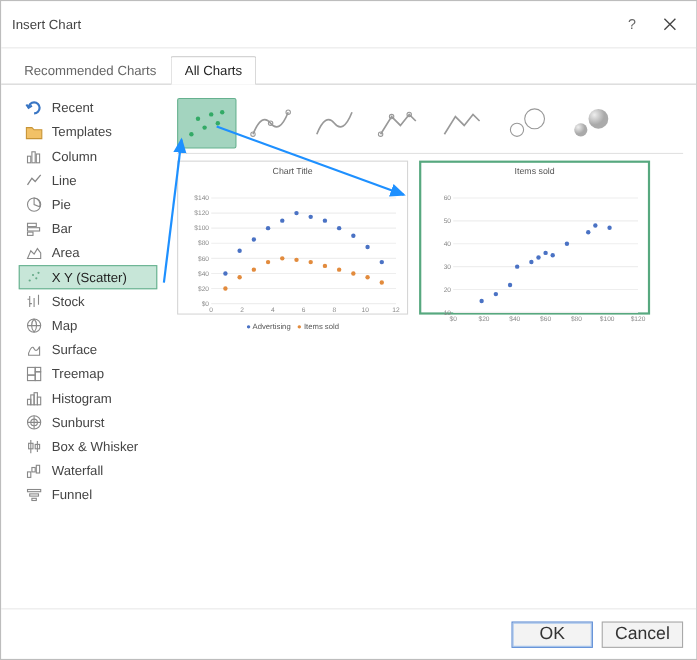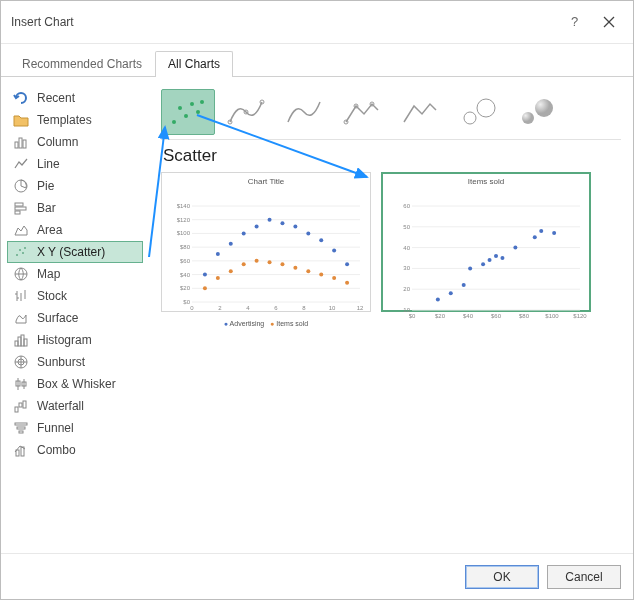--- a/index.html
+++ b/index.html
@@ -48,21 +48,21 @@
     color: #222;
     border-top-left-radius: 2px;
     border-top-right-radius: 2px;
   }
   .body {
     display: flex;
     height: 488px;
   }
   .sidebar {
     width: 148px;
-    padding: 10px 6px 6px 6px;
+    padding: 10px 6px 6px 16px;
   }
   .sb-item {
     display: flex;
     align-items: center;
     gap: 8px;
     padding: 3px 6px;
     border-radius: 0;
     color: #444;
     height: 22px;
   }
@@ -113,21 +113,21 @@
     bottom: 0; left: 0; right: 0;
     height: 46px;
     display: flex; align-items: center; justify-content: flex-end;
     gap: 8px; padding: 0 12px;
     border-top: 1px solid #e8e8e8;
   }
   .btn {
     min-width: 74px; height: 24px;
     border: 1px solid #a9a9a9;
     background: #f3f3f3;
-    font-size: 12px;
+    font-size: 16px;
     display:flex; align-items:center; justify-content:center;
   }
   .btn.primary { border: 1px solid #5a8bd6; box-shadow: inset 0 0 0 1px #a9c7ee; }
   svg { overflow: visible; }
   .annot-arrow { position:absolute; pointer-events:none; }
 </style>
 </head>
 <body>
 
 <div class="titlebar">
@@ -222,45 +222,56 @@
             <circle cx="6" cy="5" r="1" fill="#6a8"></circle>
             <circle cx="9" cy="8" r="1" fill="#6a8"></circle>
             <circle cx="11" cy="3" r="1" fill="#6a8"></circle>
           </svg>
         </span>
       <span>X Y (Scatter)</span>
     </div>
     <div class="sb-item">
       <span class="sb-icon">
           <svg width="14" height="14">
-            <circle cx="7" cy="7" r="6" fill="none" stroke="#888"></circle>
-            <path d="M1 7h12M7 1c3 3 3 9 0 12M7 1c-3 3-3 9 0 12" fill="none" stroke="#888"></path>
-          </svg>
-        </span>
-      <span>Map</span>
-    </div>
-    <div class="sb-item">
-      <span class="sb-icon">
-          <svg width="14" height="14">
             <line x1="3" y1="2" x2="3" y2="12" stroke="#888"></line>
             <line x1="7" y1="4" x2="7" y2="12" stroke="#888"></line>
             <line x1="11" y1="1" x2="11" y2="10" stroke="#888"></line>
             <line x1="1" y1="5" x2="3" y2="5" stroke="#888"></line>
             <line x1="3" y1="9" x2="5" y2="9" stroke="#888"></line>
           </svg>
         </span>
       <span>Stock</span>
     </div>
     <div class="sb-item">
       <span class="sb-icon">
           <svg width="14" height="14">
+            <circle cx="7" cy="7" r="6" fill="none" stroke="#888"></circle>
+            <path d="M1 7h12M7 1c3 3 3 9 0 12M7 1c-3 3-3 9 0 12" fill="none" stroke="#888"></path>
+          </svg>
+        </span>
+      <span>Map</span>
+    </div>
+    <div class="sb-item">
+      <span class="sb-icon">
+          <svg width="14" height="14">
             <path d="M2 10 Q5 2 7 6 T12 4 L12 12 L2 12 Z" fill="none" stroke="#888"></path>
           </svg>
         </span>
       <span>Surface</span>
+    </div>
+    <div class="sb-item">
+      <span class="sb-icon">
+          <svg width="14" height="14">
+            <rect x="1" y="1" width="7" height="7" fill="none" stroke="#888"></rect>
+            <rect x="8" y="1" width="5" height="4" fill="none" stroke="#888"></rect>
+            <rect x="8" y="5" width="5" height="8" fill="none" stroke="#888"></rect>
+            <rect x="1" y="8" width="7" height="5" fill="none" stroke="#888"></rect>
+          </svg>
+        </span>
+      <span>Treemap</span>
     </div>
     <div class="sb-item">
       <span class="sb-icon">
           <svg width="14" height="14">
             <rect x="1" y="8" width="3" height="5" fill="none" stroke="#888"></rect>
             <rect x="4" y="4" width="3" height="9" fill="none" stroke="#888"></rect>
             <rect x="7" y="2" width="3" height="11" fill="none" stroke="#888"></rect>
             <rect x="10" y="6" width="3" height="7" fill="none" stroke="#888"></rect>
           </svg>
         </span>
@@ -300,30 +311,20 @@
     </div>
     <div class="sb-item">
       <span class="sb-icon">
           <svg width="14" height="14">
             <rect x="1" y="2" width="12" height="2" fill="none" stroke="#888"></rect>
             <rect x="3" y="6" width="8" height="2" fill="none" stroke="#888"></rect>
             <rect x="5" y="10" width="4" height="2" fill="none" stroke="#888"></rect>
           </svg>
         </span>
       <span>Funnel</span>
-    </div>
-    <div class="sb-item">
-      <span class="sb-icon">
-          <svg width="14" height="14">
-            <rect x="2" y="7" width="3" height="6" fill="none" stroke="#888"></rect>
-            <rect x="7" y="4" width="3" height="9" fill="none" stroke="#888"></rect>
-            <polyline points="1,9 6,3 11,6" fill="none" stroke="#888"></polyline>
-          </svg>
-        </span>
-      <span>Combo</span>
     </div>
   </div>
 
   <div class="main">
     <div class="subtype-row">
       <div class="subtype selected">
         <svg width="44" height="36">
             <circle cx="8" cy="28" r="2" fill="#3a6"></circle>
             <circle cx="14" cy="14" r="2" fill="#3a6"></circle>
             <circle cx="20" cy="22" r="2" fill="#3a6"></circle>
@@ -371,21 +372,20 @@
                 <stop offset="0%" stop-color="#eee"></stop>
                 <stop offset="100%" stop-color="#aaa"></stop>
               </radialGradient>
             </defs>
             <circle cx="14" cy="24" r="6" fill="url(#bg)"></circle>
             <circle cx="30" cy="14" r="9" fill="url(#bg)"></circle>
           </svg>
       </div>
     </div>
     <div class="subtype-divider"></div>
-    <div class="chart-type-title">Scatter</div>
 
     <div class="previews">
 
       <div class="preview">
         <div class="preview-title">Chart Title</div>
         <svg id="sv1" width="196" height="112">
             <line x1="24" x2="192" y1="98" y2="98" stroke="#eee"></line>
             <text x="22" y="100" text-anchor="end" font-size="6" fill="#888">$0</text>
             <line x1="24" x2="192" y1="84.28571428571429" y2="84.28571428571429" stroke="#eee"></line>
             <text x="22" y="86.28571428571429" text-anchor="end" font-size="6" fill="#888">$20</text>

